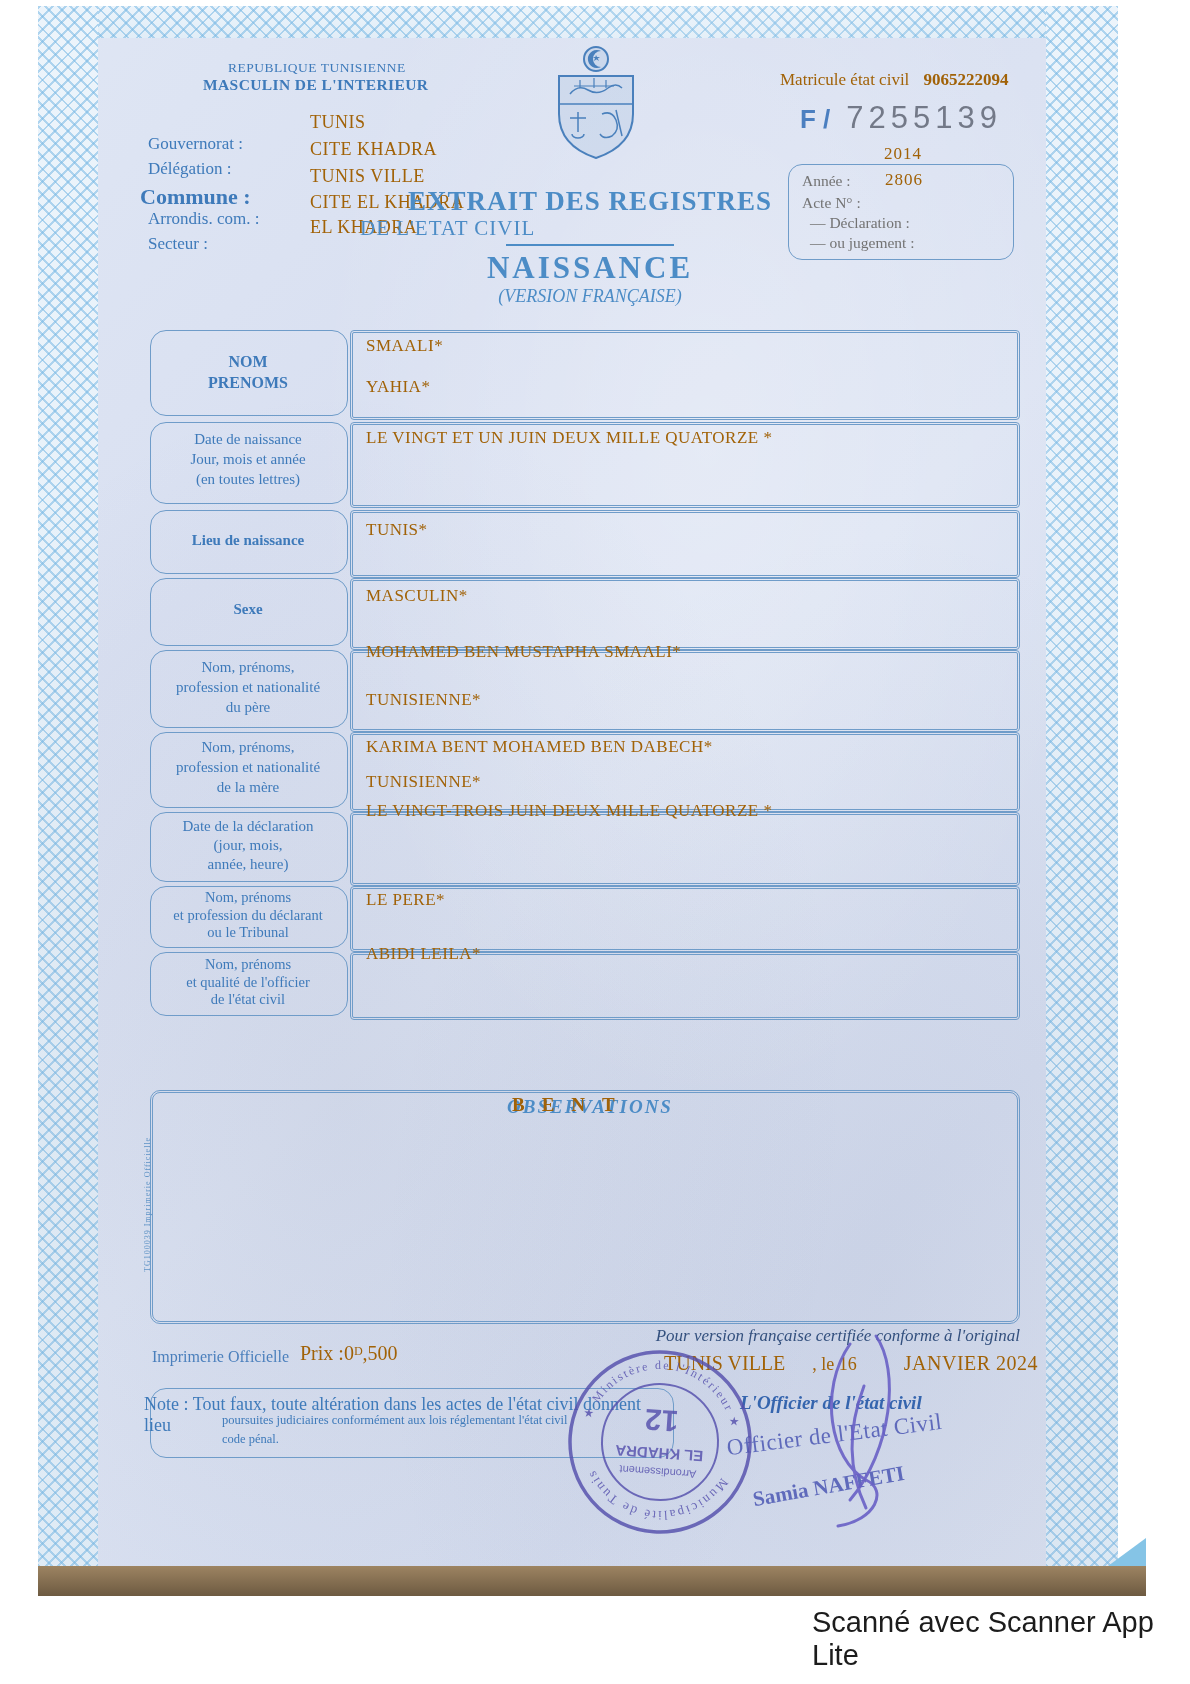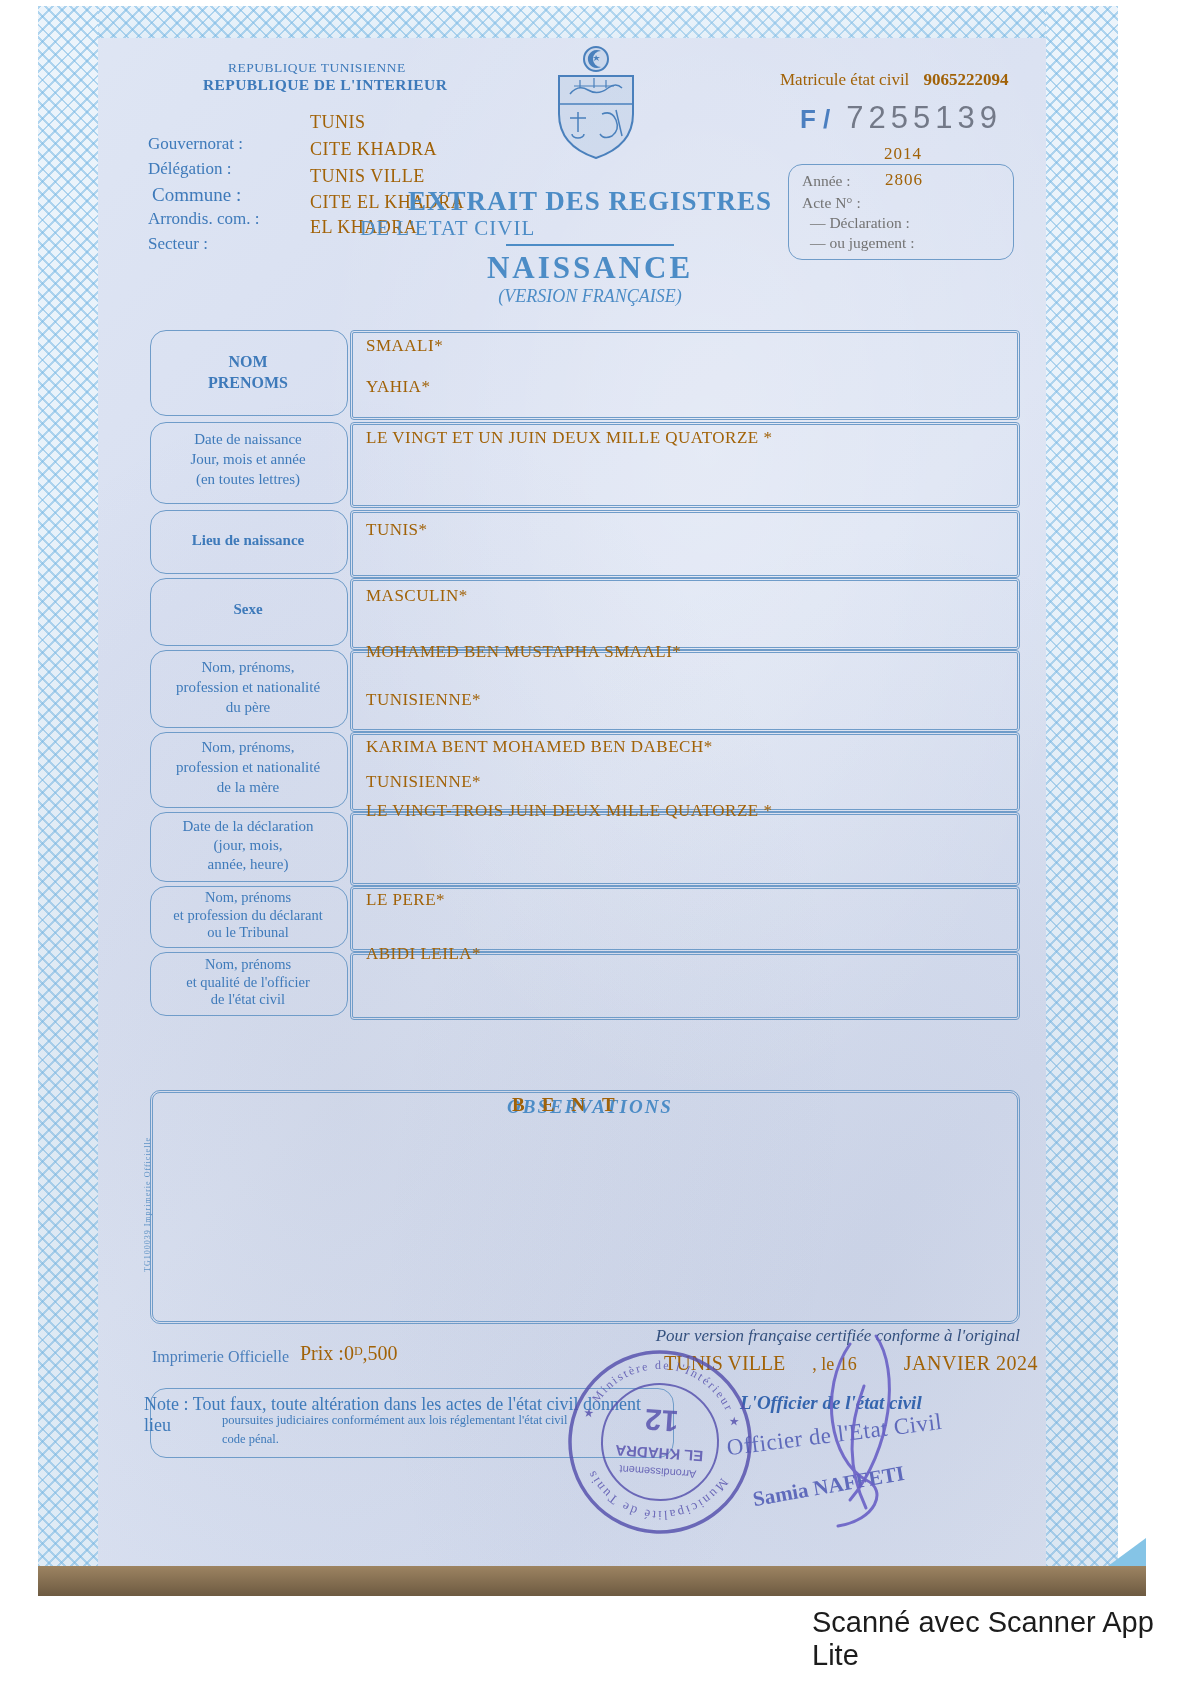--- a/index.html
+++ b/index.html
@@ -44,25 +44,25 @@
 
 <div class="paper"></div>
 <div class="gl" style="left:38px;top:6px;width:1080px;height:32px;"></div>
 <div class="gl" style="left:38px;top:6px;width:60px;height:1560px;"></div>
 <div class="gl" style="left:1046px;top:6px;width:72px;height:1560px;"></div>
 <div class="paper-shade"></div>
 <div class="table-edge"></div>
 <div class="corner-wedge"></div>
 
 <div class="abs blue" style="left:228px;top:60px;font-size:13.5px;letter-spacing:.5px;">REPUBLIQUE TUNISIENNE</div>
-<div class="abs blue" style="left:203px;top:76px;font-size:15.5px;font-weight:bold;letter-spacing:.4px;">REPUBLIQUE DE L'INTERIEUR</div>
+<div class="abs blue" style="left:203px;top:76px;font-size:15.5px;font-weight:bold;letter-spacing:.4px;">MASCULIN DE L'INTERIEUR</div>
 
 <div class="abs blue" style="left:148px;top:134px;font-size:17px;">Gouvernorat :</div>
 <div class="abs blue" style="left:148px;top:159px;font-size:17px;">Délégation :</div>
-<div class="abs blue" style="left:152px;top:184px;font-size:19px;">Commune :</div>
+<div class="abs blue" style="left:140px;top:184px;font-size:22px;font-weight:bold;">Commune :</div>
 <div class="abs blue" style="left:148px;top:209px;font-size:17px;">Arrondis. com. :</div>
 <div class="abs blue" style="left:148px;top:234px;font-size:17px;">Secteur :</div>
 <div class="abs ink" style="left:310px;top:112px;font-size:18px;letter-spacing:.5px;">TUNIS</div>
 <div class="abs ink" style="left:310px;top:139px;font-size:18px;letter-spacing:.5px;">CITE KHADRA</div>
 <div class="abs ink" style="left:310px;top:166px;font-size:18px;letter-spacing:.5px;">TUNIS VILLE</div>
 <div class="abs ink" style="left:310px;top:192px;font-size:18px;letter-spacing:.5px;">CITE EL KHADRA</div>
 <div class="abs ink" style="left:310px;top:217px;font-size:18px;letter-spacing:.5px;">EL KHADRA</div>
 
 <svg class="abs" style="left:550px;top:44px;" width="92" height="118" viewBox="0 0 92 118">
   <g stroke="#4a80bc" fill="none" stroke-width="2">

